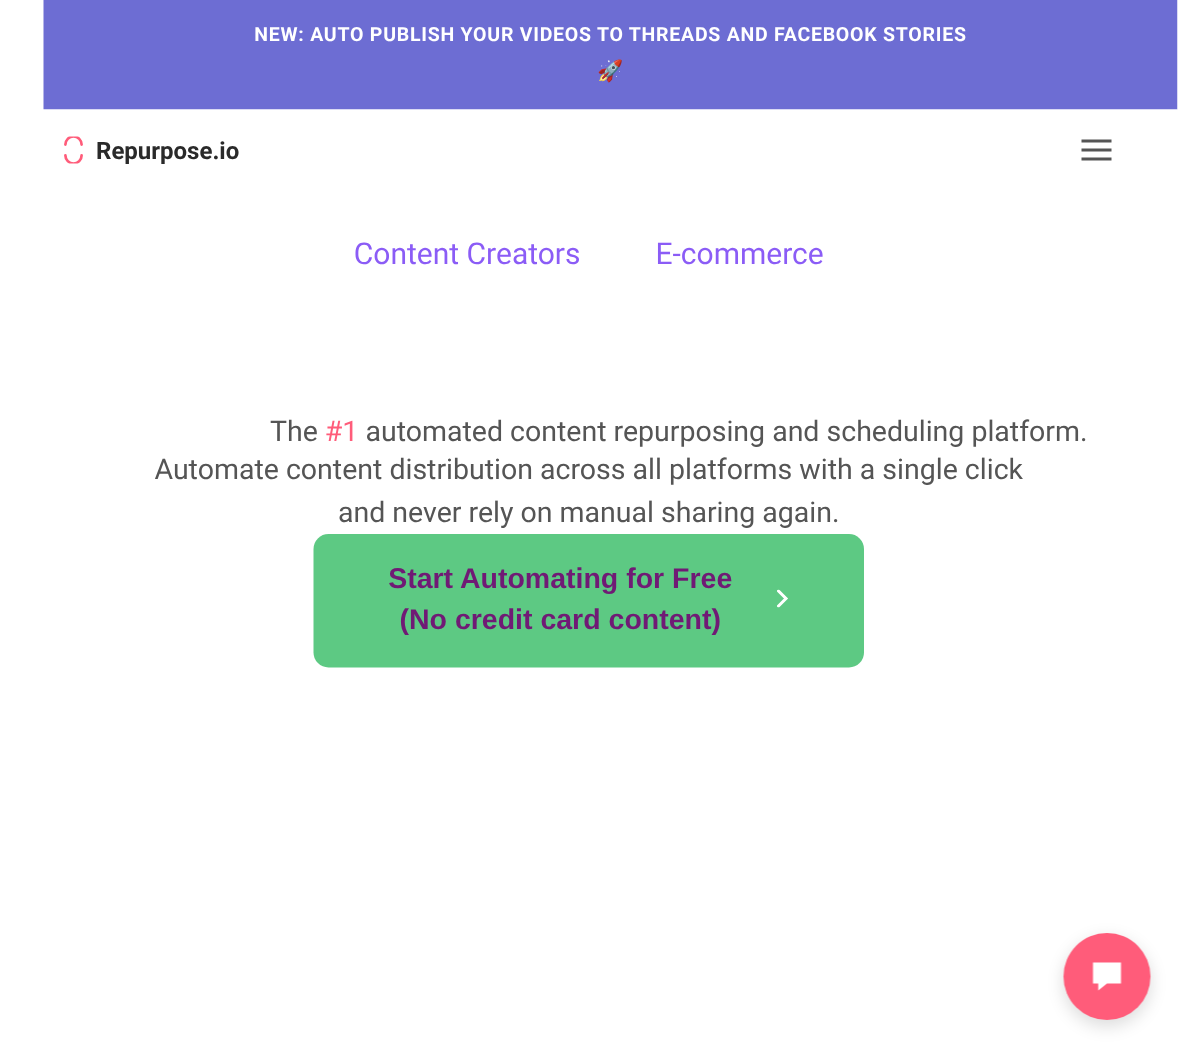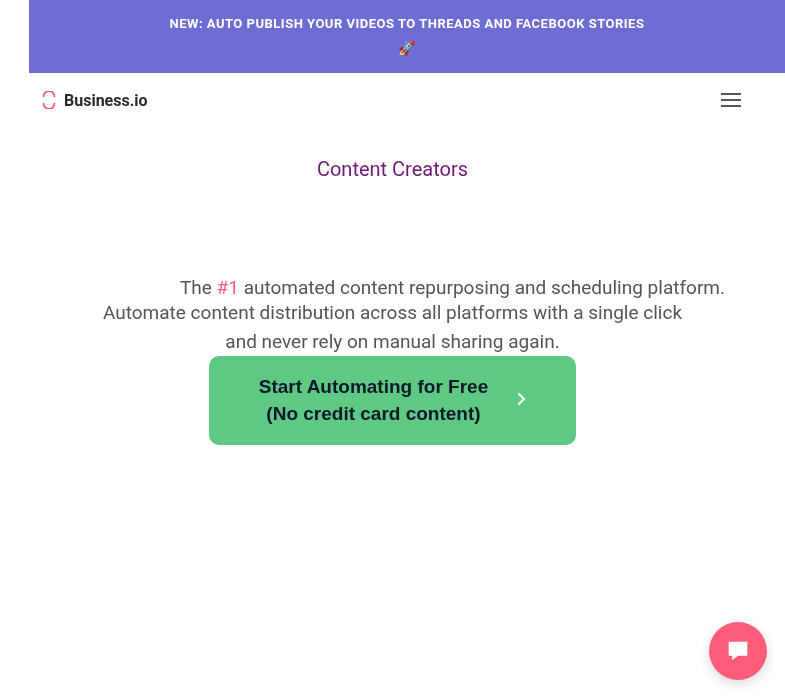--- a/index.html
+++ b/index.html
@@ -63,21 +63,21 @@
       background-color: #555;
     }
     .nav-tabs {
       display: flex;
       justify-content: center;
       gap: 50px;
       padding: 30px 20px 20px;
     }
     .nav-tab {
       font-size: 20px;
-      color: #701a75;
+      color: #8b5cf6;
       cursor: pointer;
       font-weight: 400;
     }
     .hero {
       text-align: center;
       padding: 75px 60px 30px;
     }
     .tagline {
       font-size: 19px;
       color: #555;
@@ -100,21 +100,21 @@
       color: #555;
       line-height: 1.5;
       padding: 0 30px;
     }
     .cta-button {
       display: inline-flex;
       align-items: center;
       justify-content: center;
       gap: 30px;
       background-color: #5dc983;
-      color: #0f172a;
+      color: #701a75;
       padding: 18px 50px;
       border-radius: 10px;
       font-size: 19px;
       font-weight: 600;
       border: none;
       cursor: pointer;
       line-height: 1.4;
     }
     .cta-button .btn-text {
       text-align: center;
@@ -154,31 +154,32 @@
 </div>
 
 <div class="header">
   <div class="logo">
     <span class="logo-icon">
       <svg viewBox="0 0 20 20" fill="none">
         <path d="M4 6 A6 6 0 0 1 16 6" stroke="#ff5c7a" stroke-width="2" fill="none" stroke-linecap="round"></path>
         <path d="M16 14 A6 6 0 0 1 4 14" stroke="#ff5c7a" stroke-width="2" fill="none" stroke-linecap="round"></path>
       </svg>
     </span>
-    <span>Business.io</span>
+    <span>Repurpose.io</span>
   </div>
   <div class="hamburger">
     <span></span>
     <span></span>
     <span></span>
   </div>
 </div>
 
 <div class="nav-tabs">
   <div class="nav-tab">Content Creators</div>
+  <div class="nav-tab">E-commerce</div>
 </div>
 
 <div class="hero">
   <p class="tagline">
     <span>The </span><span class="highlight">#1</span><span> automated content repurposing and scheduling platform.</span>
   </p>
   <p class="subheadline">Automate content distribution across all platforms with a single click and never rely on manual sharing again.</p>
   <button class="cta-button">
     <span class="btn-text">
       <span>Start Automating for Free</span><br>

